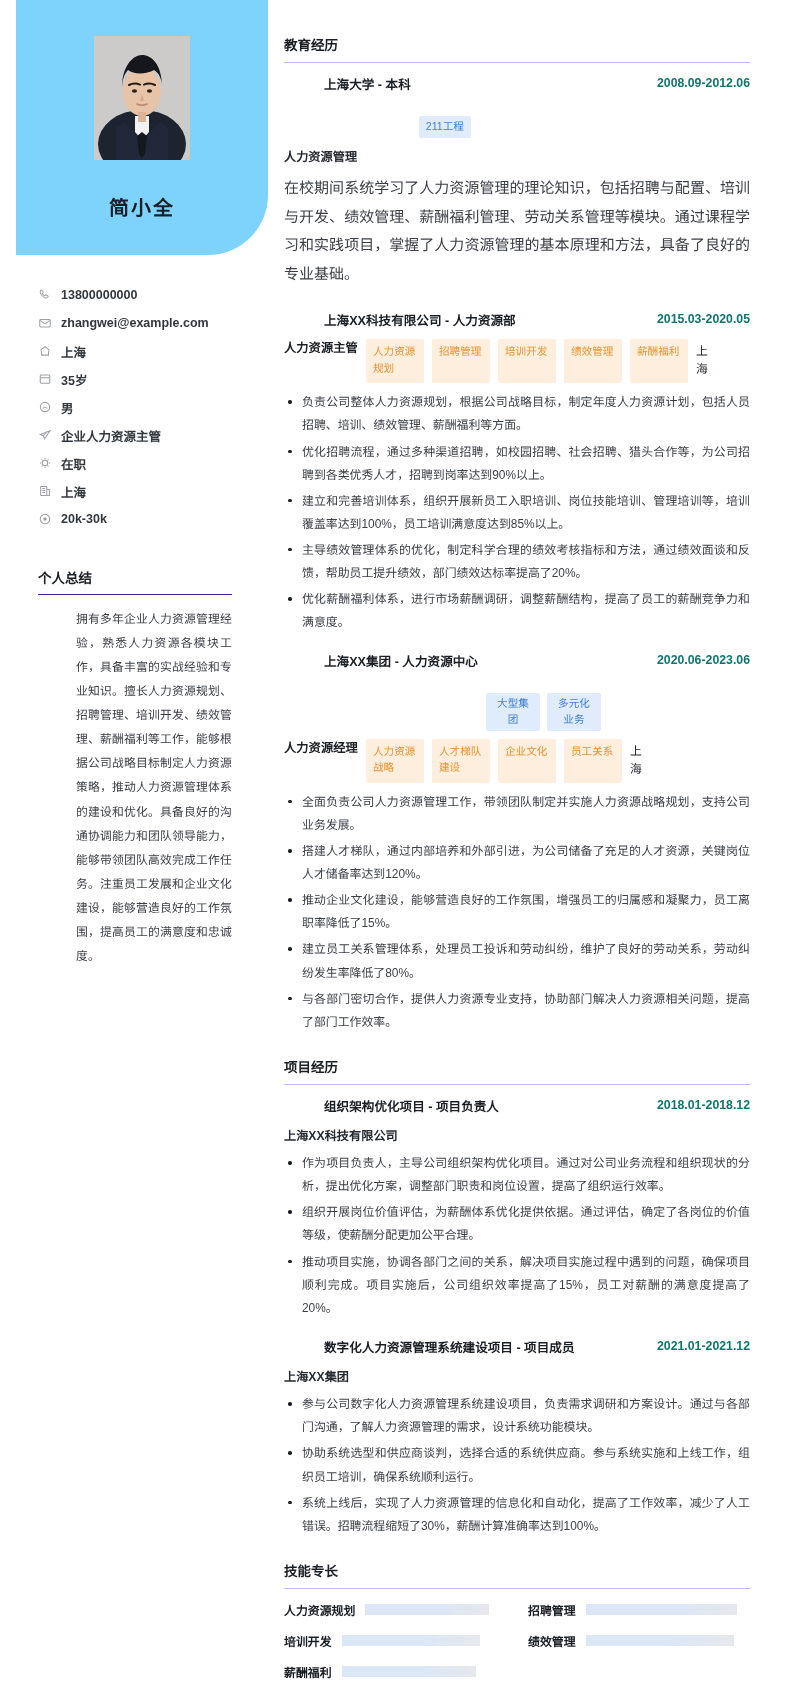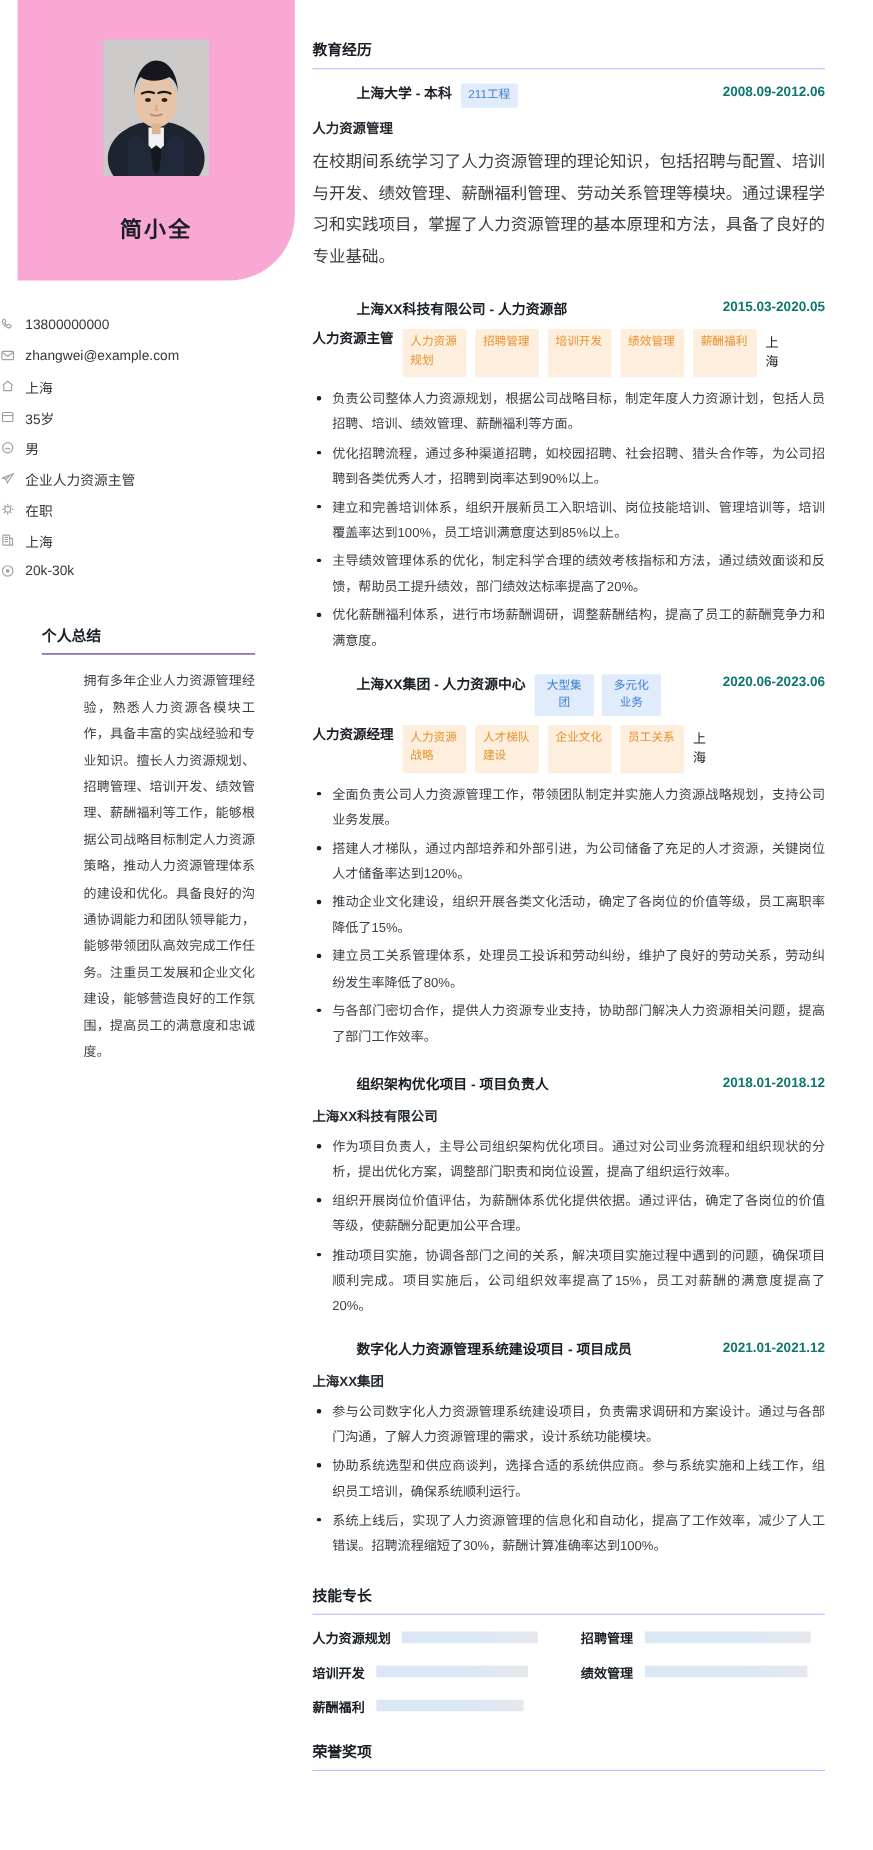--- a/index.html
+++ b/index.html
@@ -21,21 +21,21 @@
   
   .left-col {
     width: 268px;
     flex: 0 0 268px;
     position: relative;
   }
   .hero-panel {
     position: relative;
     width: 252px;
     margin-left: 16px;
-    background: #f9a8d4;
+    background: #7dd3fc;
     border-radius: 0 0 60px 0;
     padding: 36px 0 34px 0;
     display: flex;
     flex-direction: column;
     align-items: center;
   }
   .avatar-frame {
     width: 96px;
     height: 124px;
     overflow: hidden;
@@ -46,20 +46,22 @@
   .person-name {
     margin-top: 32px;
     font-size: 20px;
     font-weight: 700;
     letter-spacing: 2px;
     color: #1a1f26;
   }
 
   .contact-list {
     margin: 26px 0 0 0;
+    padding-left: 38px;
+    font-weight: bold;
   }
   .contact-row {
     display: flex;
     align-items: center;
     gap: 9px;
     height: 28px;
     font-size: 12.5px;
     color: #33383f;
   }
   .ci { width: 14px; height: 14px; flex: 0 0 14px; display: block; opacity: .62; }
@@ -116,20 +118,21 @@
   .tag-wrap { display: flex; gap: 7px; flex: 1 1 auto; flex-wrap: wrap; padding-top: 1px; }
   .tag-blue {
     background: #e0ecfb;
     color: #3f7fd0;
     font-size: 10.6px;
     line-height: 1.5;
     padding: 3px 7px;
     border-radius: 2px;
     max-width: 54px;
     text-align: center;
+    margin-top: 40px;
   }
   .entry-date {
     margin-left: auto;
     font-size: 12.3px;
     font-weight: 700;
     color: #0f766e;
     white-space: nowrap;
     padding-top: 1px;
   }
   .role-row {
@@ -405,28 +408,29 @@
             <span class="tag-orange">人力资源战略</span>
             <span class="tag-orange">人才梯队建设</span>
             <span class="tag-orange">企业文化</span>
             <span class="tag-orange">员工关系</span>
             <span class="tag-plain">上海</span>
           </div>
         </div>
         <ul class="bullets">
           <li>全面负责公司人力资源管理工作，带领团队制定并实施人力资源战略规划，支持公司业务发展。</li>
           <li>搭建人才梯队，通过内部培养和外部引进，为公司储备了充足的人才资源，关键岗位人才储备率达到120%。</li>
-          <li>推动企业文化建设，组织开展各类文化活动，确定了各岗位的价值等级，员工离职率降低了15%。</li>
+          <li>推动企业文化建设，能够营造良好的工作氛围，增强员工的归属感和凝聚力，员工离职率降低了15%。</li>
           <li>建立员工关系管理体系，处理员工投诉和劳动纠纷，维护了良好的劳动关系，劳动纠纷发生率降低了80%。</li>
           <li>与各部门密切合作，提供人力资源专业支持，协助部门解决人力资源相关问题，提高了部门工作效率。</li>
         </ul>
       </div>
     </div>
 
     <div class="section">
+      <div class="sec-head">项目经历</div>
 
       <div class="entry">
         <div class="entry-top">
           <div class="entry-title" style="max-width:none">组织架构优化项目 - 项目负责人</div>
           <div class="entry-date">2018.01-2018.12</div>
         </div>
         <div class="sub-org">上海XX科技有限公司</div>
         <ul class="bullets">
           <li>作为项目负责人，主导公司组织架构优化项目。通过对公司业务流程和组织现状的分析，提出优化方案，调整部门职责和岗位设置，提高了组织运行效率。</li>
           <li>组织开展岗位价值评估，为薪酬体系优化提供依据。通过评估，确定了各岗位的价值等级，使薪酬分配更加公平合理。</li>

